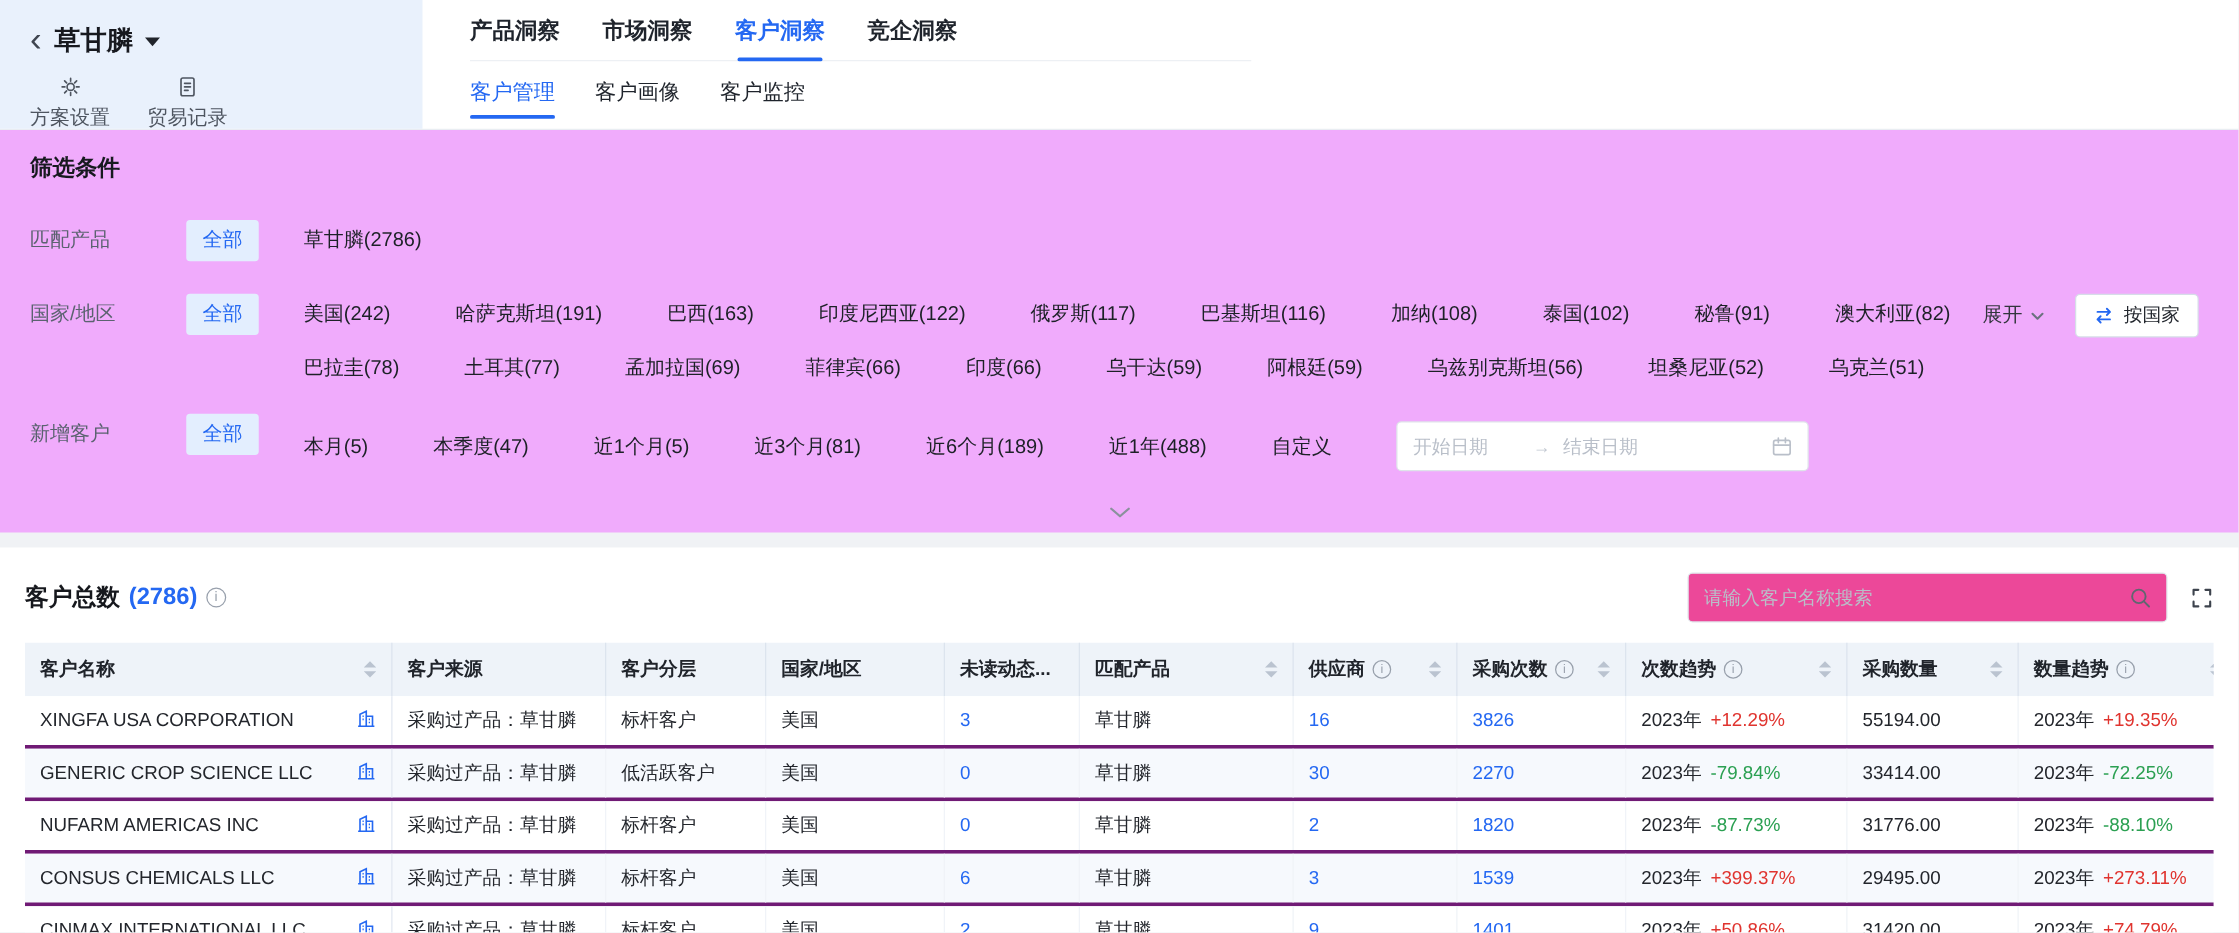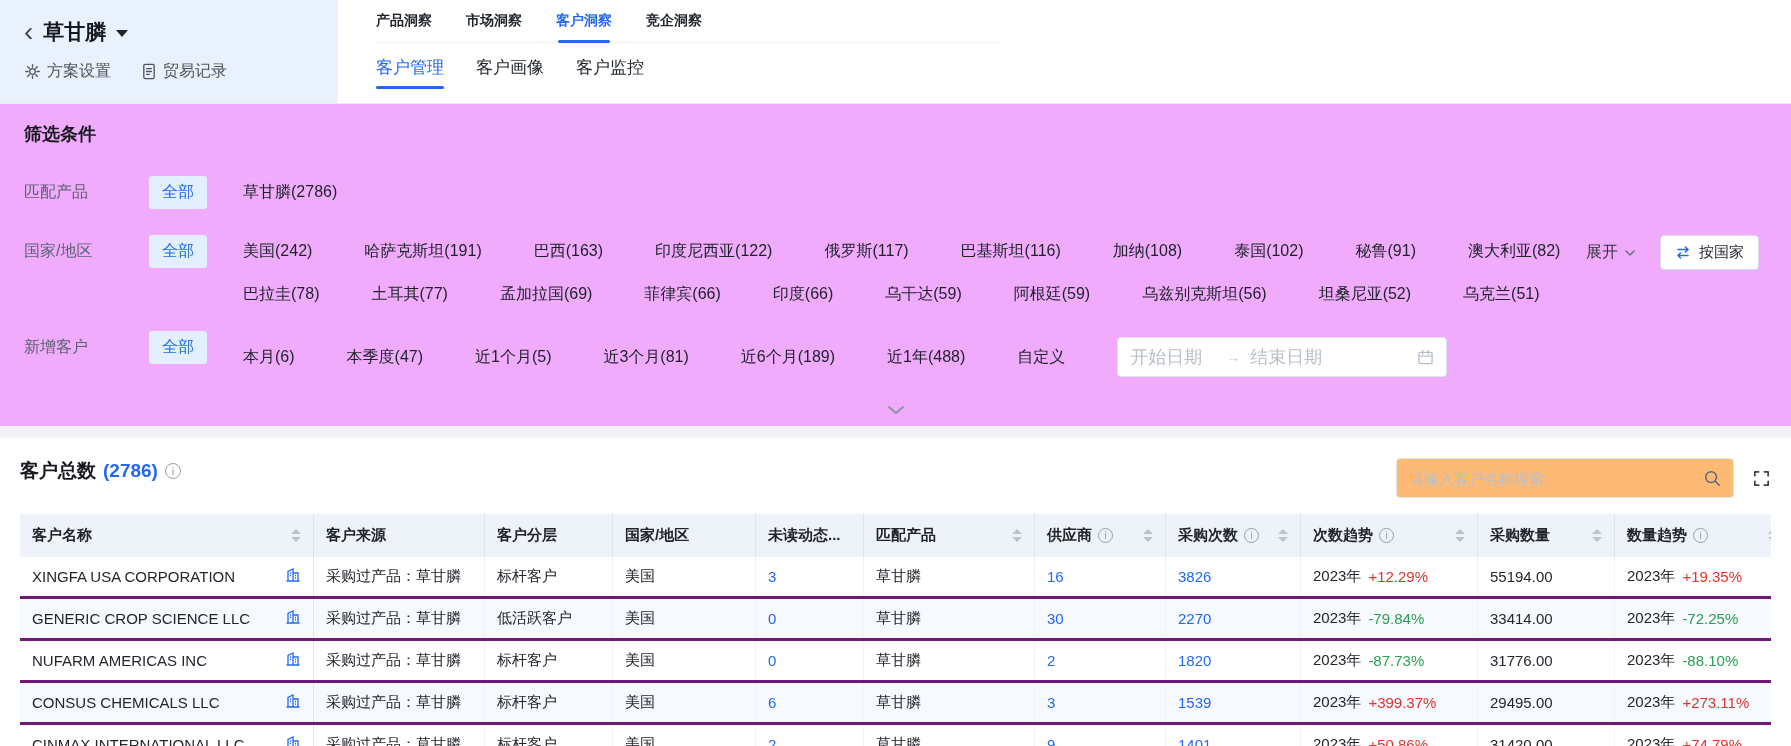--- a/index.html
+++ b/index.html
@@ -8,25 +8,25 @@
   .app { width:1791px; height:746px; overflow:hidden; background:#f0f2f5; }
 
   
   .topbar { display:flex; height:104px; background:#fff; border-bottom:1px solid #e9edf2; }
   .topbar-left { width:338px; flex:none; background:#e9f1fc; padding:18px 0 0 24px; }
   .title-row { display:flex; align-items:center; gap:10px; cursor:pointer; }
   .back-btn { font-size:28px; line-height:22px; color:#3f4550; cursor:pointer; font-weight:400; }
   .product-title { font-size:21px; font-weight:700; color:#17191f; }
   .caret { width:0; height:0; border-left:6px solid transparent; border-right:6px solid transparent; border-top:7px solid #20242b; margin-top:2px; }
   .header-links { display:flex; gap:30px; margin-top:15px; color:#4e5560; font-size:16px; }
-  .hlink { display:flex; align-items:center; gap:6px; cursor:pointer; }
+  .hlink { display:flex; align-items:center; gap:6px; cursor:pointer;flex-direction:column; }
   .ic { fill:none; stroke:#4e5560; stroke-width:1.4; stroke-linecap:round; stroke-linejoin:round; }
   .topbar-right { flex:1; padding:12px 0 0 38px; }
   .main-tabs { display:flex; gap:34px; width:625px; border-bottom:1px solid #edf0f4; }
-  .main-tab { font-size:14px; font-weight:600; color:#1f242c; padding-bottom:12px; position:relative; cursor:pointer; white-space:nowrap; }
+  .main-tab { font-size:18px; font-weight:600; color:#1f242c; padding-bottom:12px; position:relative; cursor:pointer; white-space:nowrap; }
   .main-tab.active { color:var(--primary); }
   .main-tab.active::after { content:""; position:absolute; left:2px; right:2px; bottom:-1px; height:3px; background:var(--primary); border-radius:2px; }
   .sub-tabs { display:flex; gap:32px; margin-top:13px; }
   .sub-tab { font-size:17px; color:#1f242c; padding-bottom:12px; position:relative; cursor:pointer; white-space:nowrap; }
   .sub-tab.active { color:var(--primary); }
   .sub-tab.active::after { content:""; position:absolute; left:0; right:0; bottom:2px; height:3px; background:var(--primary); border-radius:2px; }
 
   
   .filter-card { background:#f0abfc; padding:18px 24px 0; position:relative; }
   .filter-title { font-size:18px; font-weight:700; color:#17191f; margin-bottom:30px; }
@@ -36,37 +36,37 @@
   .opts { display:flex; flex-wrap:wrap; align-items:center; column-gap:52px; row-gap:16px; padding-top:6px; font-size:16px; color:#1d2127; }
   .opt { cursor:pointer; white-space:nowrap; }
   .country-lines { display:flex; flex-direction:column; gap:16px; }
   .country-lines .opts { padding-top:6px; max-width:1320px; }
   .country-controls { position:absolute; right:8px; top:0; display:flex; align-items:center; gap:24px; }
   .expand { display:flex; align-items:center; gap:6px; font-size:16px; color:#31353c; cursor:pointer; }
   .by-country-btn { display:flex; align-items:center; gap:8px; border:1px solid #d6dde8; background:#fff; border-radius:4px; padding:7px 14px; font-size:15px; color:#23272e; cursor:pointer; font-family:inherit; }
   .ic-swap { fill:none; stroke:var(--primary); stroke-width:1.5; stroke-linecap:round; stroke-linejoin:round; }
   .nc-opts { flex:1; }
   .date-range { display:flex; align-items:center; gap:10px; width:330px; height:40px; border:1px solid #dfe3ea; border-radius:4px; padding:0 12px; background:#fff; }
-  .date-range input { width:86px; border:none; outline:none; font-size:18px; color:#333; background:transparent; font-family:inherit; }
+  .date-range input { width:86px; border:none; outline:none; font-size:15px; color:#333; background:transparent; font-family:inherit; }
   .date-range input::placeholder { color:#b9bfc9; }
   .dr-arrow { color:#c3c9d2; font-size:14px; }
   .ic-cal { fill:none; stroke:#b9bfc9; stroke-width:1.4; stroke-linecap:round; margin-left:auto; }
   .collapse-bar { display:flex; justify-content:center; padding:2px 0 10px; }
   .collapse-bar svg { fill:none; stroke:#8a919c; stroke-width:1.8; stroke-linecap:round; stroke-linejoin:round; cursor:pointer; }
 
   .band { height:12px; background:#f0f2f5; }
 
   
   .table-card { background:#fff; padding:20px 20px 0; }
-  .table-head { display:flex; justify-content:space-between; align-items:flex-start; margin-bottom:16px; }
+  .table-head { display:flex; justify-content:space-between; align-items:center; margin-bottom:16px; }
   .table-title { display:flex; align-items:center; gap:7px; font-size:19px; font-weight:700; color:#16181d; }
   .total { color:var(--primary); }
   .info { display:inline-flex; width:16px; height:16px; border:1px solid #98a0ac; border-radius:50%; color:#98a0ac; font-size:11px; align-items:center; justify-content:center; font-weight:400; flex:none; }
   .search-area { display:flex; align-items:center; gap:18px; }
-  .search-box { width:338px; height:40px; border:1px solid #e0e4ea; border-radius:4px; display:flex; align-items:center; padding:0 12px; background:#fdba74; }
+  .search-box { width:384px; height:40px; border:1px solid #e0e4ea; border-radius:4px; display:flex; align-items:center; padding:0 12px; background:#ec4899; }
   .search-box input { flex:1; border:none; outline:none; font-size:15px; color:#333; background:transparent; font-family:inherit; }
   .search-box input::placeholder { color:#b9bfc9; }
   .ic-search { fill:none; stroke:#606670; stroke-width:1.7; stroke-linecap:round; cursor:pointer; flex:none; }
   .ic-full { fill:none; stroke:#3d434d; stroke-width:1.8; stroke-linecap:round; stroke-linejoin:round; cursor:pointer; }
   .table-wrap { overflow:hidden; }
   .grid-row { display:grid; }
   .thead { background:#eef3f9; }
   .th { display:flex; align-items:center; gap:6px; padding:12px 12px; font-size:15px; font-weight:700; color:#20242b; border-right:1px solid #dce4ee; white-space:nowrap; overflow:hidden; }
   .th .info { width:15px; height:15px; font-size:10px; }
   .sort { display:flex; flex-direction:column; gap:3px; margin-left:auto; cursor:pointer; flex:none; }
@@ -180,21 +180,21 @@
             </svg>
           <span>按国家</span>
         </button>
       </div>
     </div>
 
     <div class="filter-row">
       <div class="filter-label">新增客户</div>
       <div class="chip">全部</div>
       <div class="opts nc-opts" id="time-opts">
-        <span class="opt">本月(6)</span>
+        <span class="opt">本月(5)</span>
           <span class="opt">本季度(47)</span>
           <span class="opt">近1个月(5)</span>
           <span class="opt">近3个月(81)</span>
           <span class="opt">近6个月(189)</span>
           <span class="opt">近1年(488)</span>
           <span class="opt" id="custom-label">自定义</span>
         <div class="date-range">
           <input readonly="" placeholder="开始日期" style="">
           <span class="dr-arrow">→</span>
           <input readonly="" placeholder="结束日期" style="">

